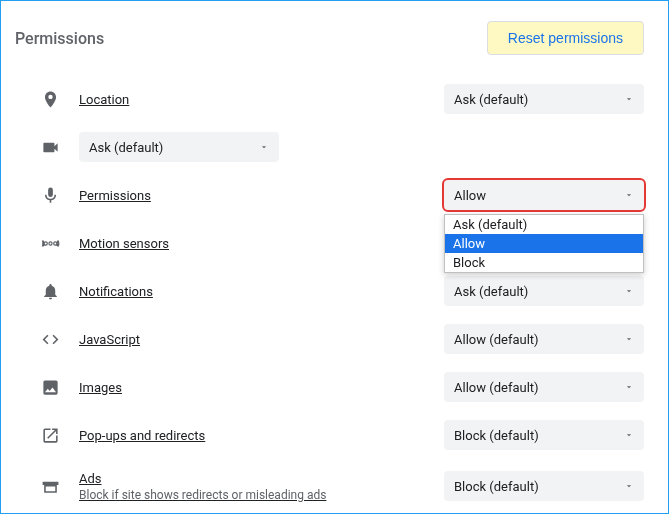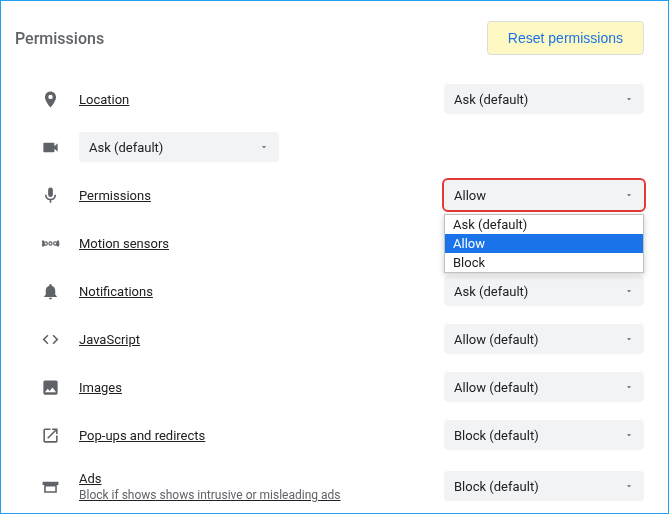--- a/index.html
+++ b/index.html
@@ -250,21 +250,21 @@
         </div>
       </div>
       <div class="perm-row tall">
         <div class="icon-cell">
           <svg viewBox="0 0 24 24">
             <path d="M3 7h18v2H3V7zm2 4h14v8H5v-8z" fill="none" stroke="#5f6368" stroke-width="2"></path>
           </svg>
         </div>
         <div class="label-cell">
           <div>Ads</div>
-          <div class="label-sub">Block if shows shows intrusive or misleading ads</div>
+          <div class="label-sub">Block if site shows redirects or misleading ads</div>
         </div>
         <div class="select-cell">
           <span>Block (default)</span>
           <span class="caret"><svg viewBox="0 0 24 24">
               <path d="M7 10l5 5 5-5z"></path>
             </svg></span>
         </div>
       </div>
     </div>
 </div>

